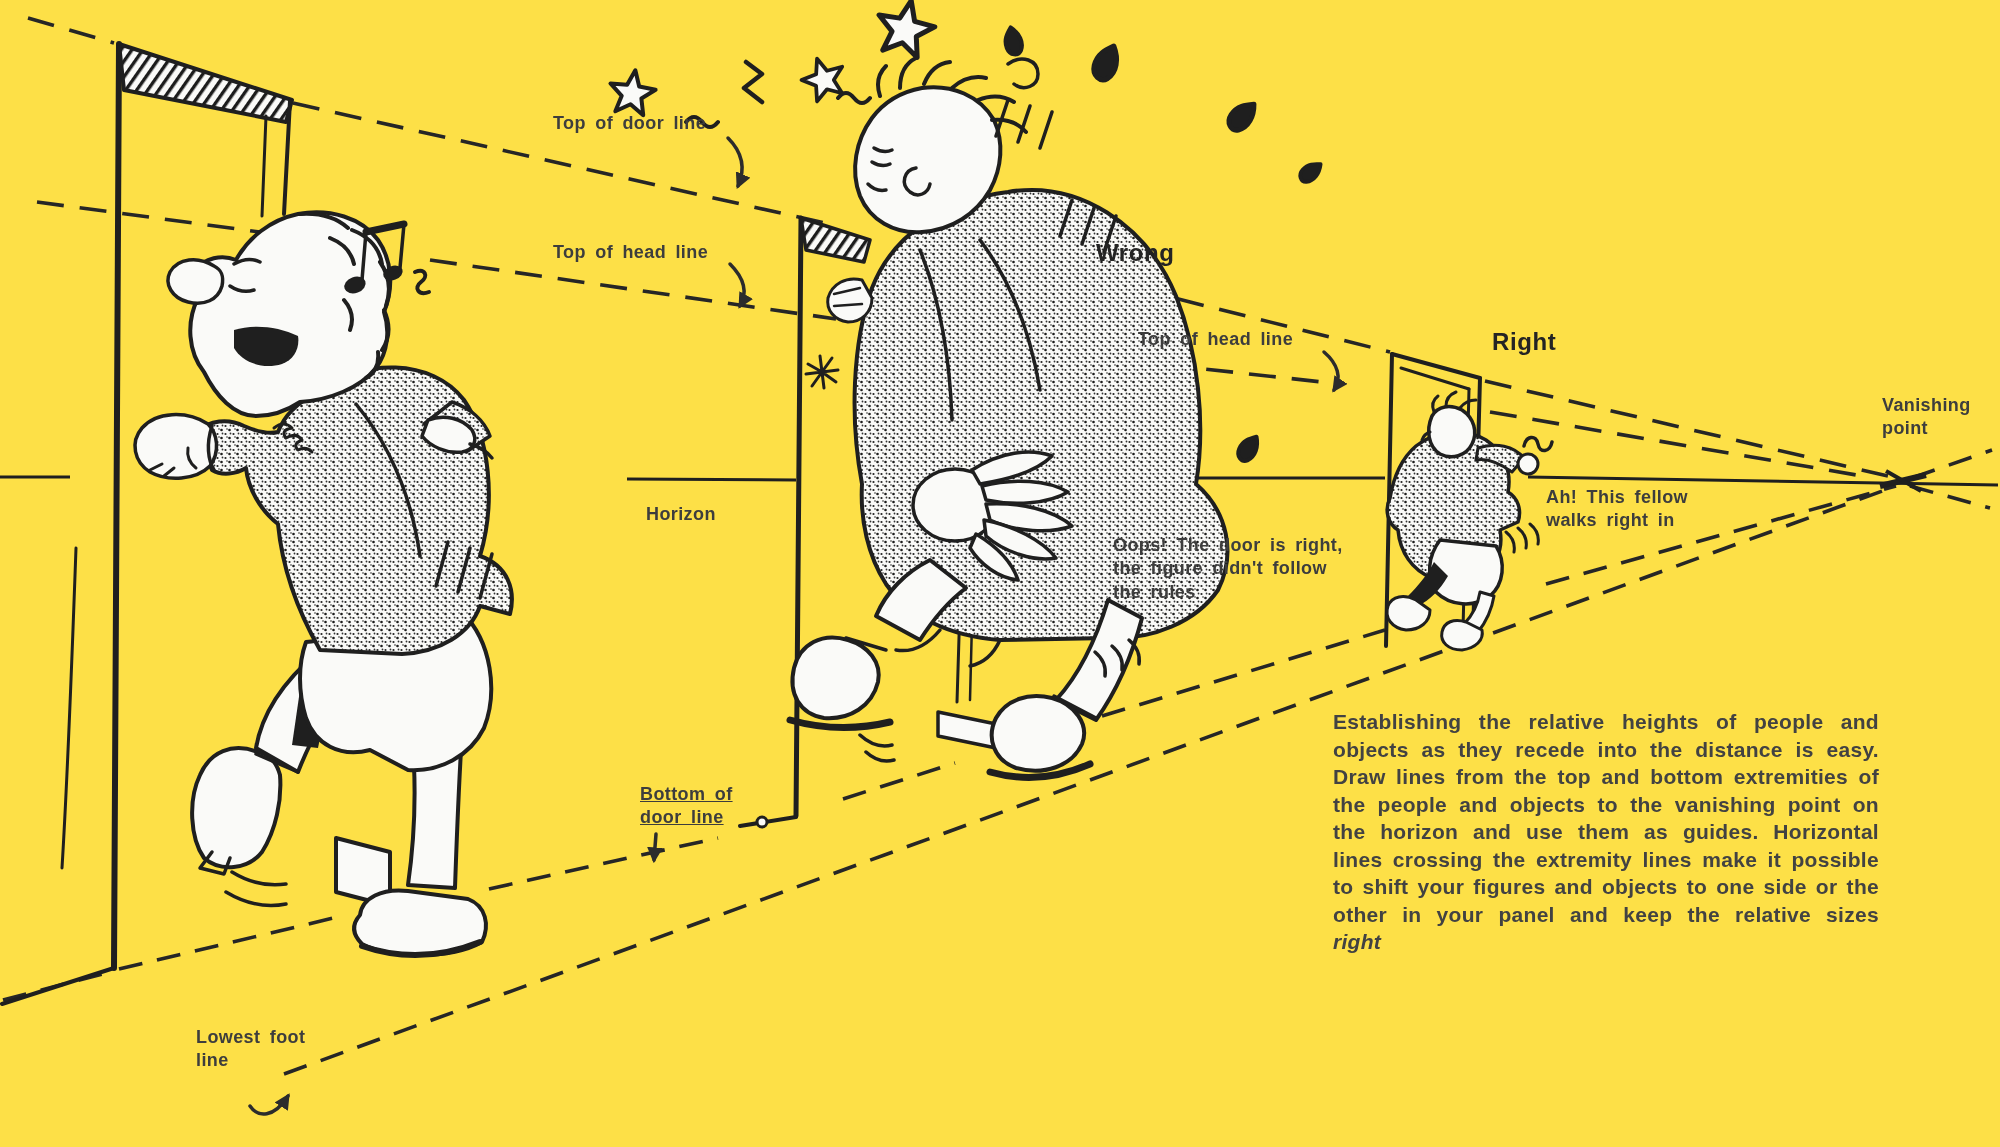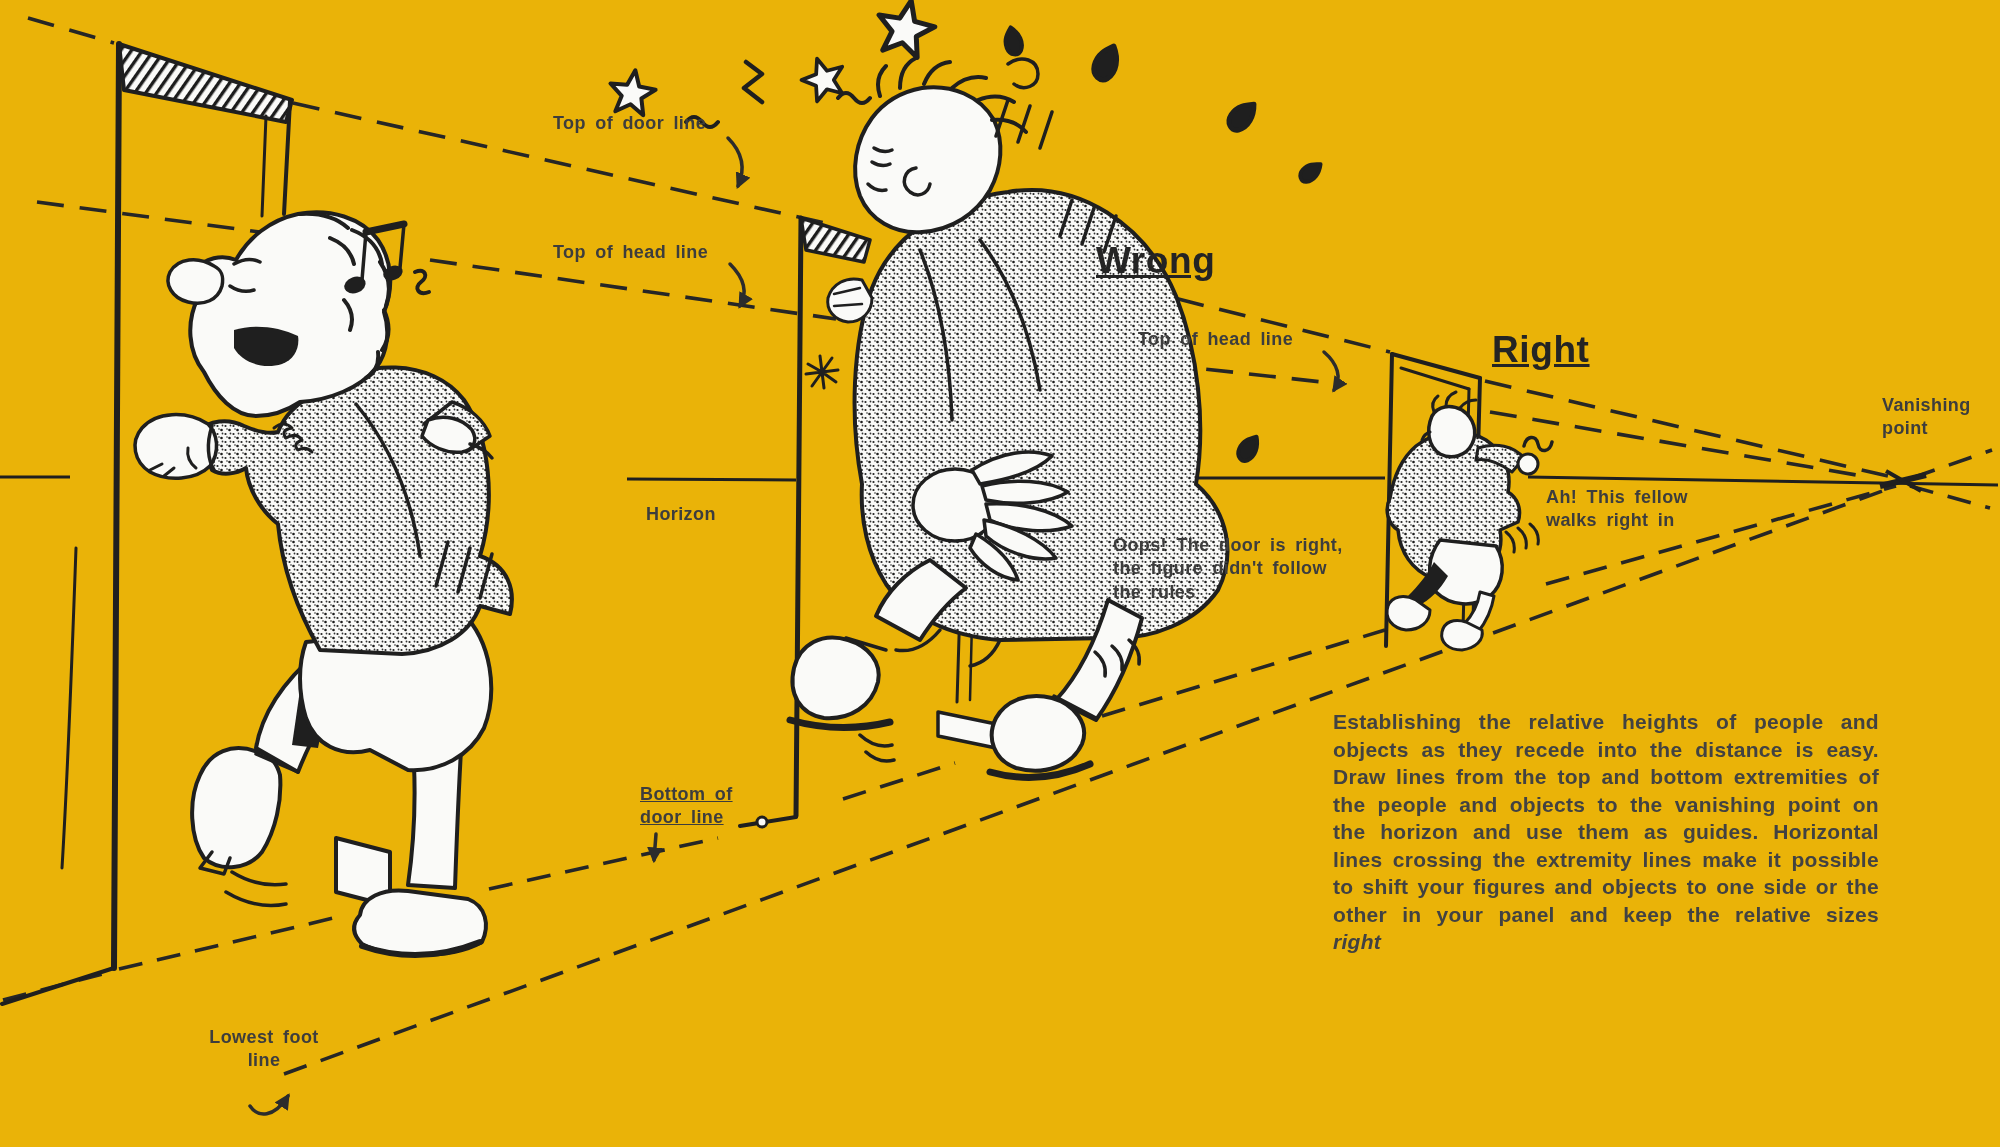--- a/index.html
+++ b/index.html
@@ -1,22 +1,22 @@
 <!DOCTYPE html>
 <html><head>
 <meta charset="utf-8">
 <style>
   html,body{margin:0;padding:0;background:#fafaf8;}
-  .stage{position:relative;width:2000px;height:1147px;background:#eab308;overflow:hidden;
+  .stage{position:relative;width:2000px;height:1147px;background:#fde047;overflow:hidden;
          font-family:"Liberation Sans",sans-serif;}
   .stage svg{position:absolute;left:0;top:0;}
   .lbl{position:absolute;font-size:18px;line-height:1.3;font-weight:700;color:#3d3d3d;
        letter-spacing:.4px;word-spacing:4px;white-space:nowrap;}
   .lbl.wrap{white-space:normal;}
-  .lbl.big{font-size:37px;color:#242424;letter-spacing:.6px;text-decoration:underline;}
+  .lbl.big{font-size:24px;color:#242424;letter-spacing:.6px;}
   .caption{position:absolute;left:1333px;top:708px;width:546px;margin:0;
            font-size:21px;line-height:27.5px;font-weight:700;color:#424242;
            letter-spacing:.3px;word-spacing:2.5px;text-align:justify;}
   .caption i{font-style:italic;}
 </style>
 </head>
 <body>
 
 <div class="stage">
 
@@ -223,17 +223,17 @@
 <div class="lbl" style="left:553px;top:112px;">Top of door line</div>
 <div class="lbl" style="left:553px;top:241px;">Top of head line</div>
 <div class="lbl big" style="left:1096px;top:237px;">Wrong</div>
 <div class="lbl" style="left:1138px;top:328px;">Top of head line</div>
 <div class="lbl big" style="left:1492px;top:326px;">Right</div>
 <div class="lbl wrap" style="left:1882px;top:394px;width:112px;">Vanishing point</div>
 <div class="lbl" style="left:646px;top:486px;margin-top:17px;">Horizon</div>
 <div class="lbl wrap" style="left:1113px;top:522px;width:242px;margin-top:12px;">Oops! The door is right, the figure didn't follow the rules</div>
 <div class="lbl wrap" style="left:1546px;top:486px;width:160px;">Ah! This fellow walks right in</div>
 <div class="lbl wrap" style="left:640px;top:783px;width:106px;text-decoration:underline;">Bottom of door line</div>
-<div class="lbl wrap" style="left:196px;top:1026px;width:136px;text-align:center;">Lowest foot line</div>
+<div class="lbl wrap" style="left:196px;top:1026px;width:136px;">Lowest foot line</div>
 
 <p class="caption"><span>Establishing the relative heights of people and objects as they recede into the distance is easy. Draw lines from the top and bottom extremities of the people and objects to the vanishing point on the horizon and use them as guides. Horizontal lines crossing the extremity lines make it possible to shift your figures and objects to one side or the other in your panel and keep the relative sizes</span> <i>right</i></p>
 
 </div>
 
 </body></html>

